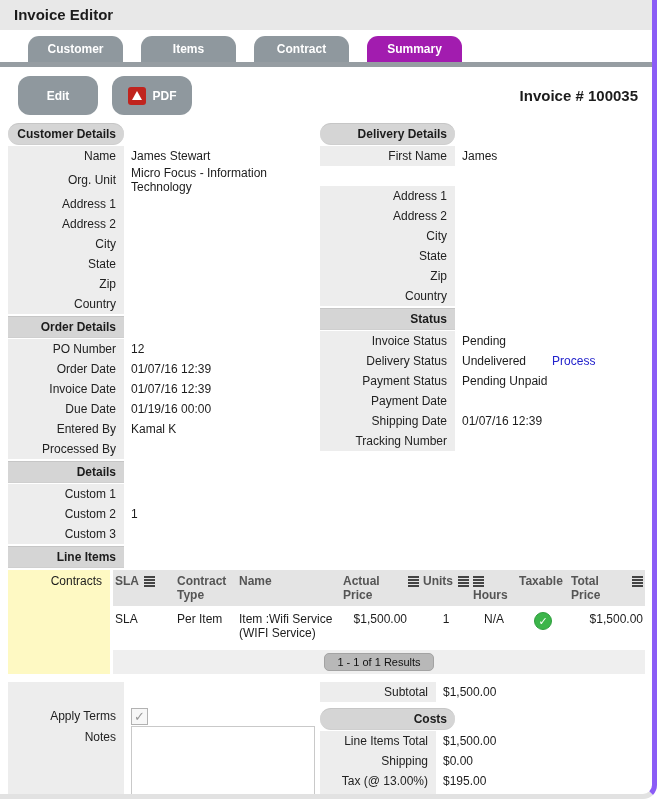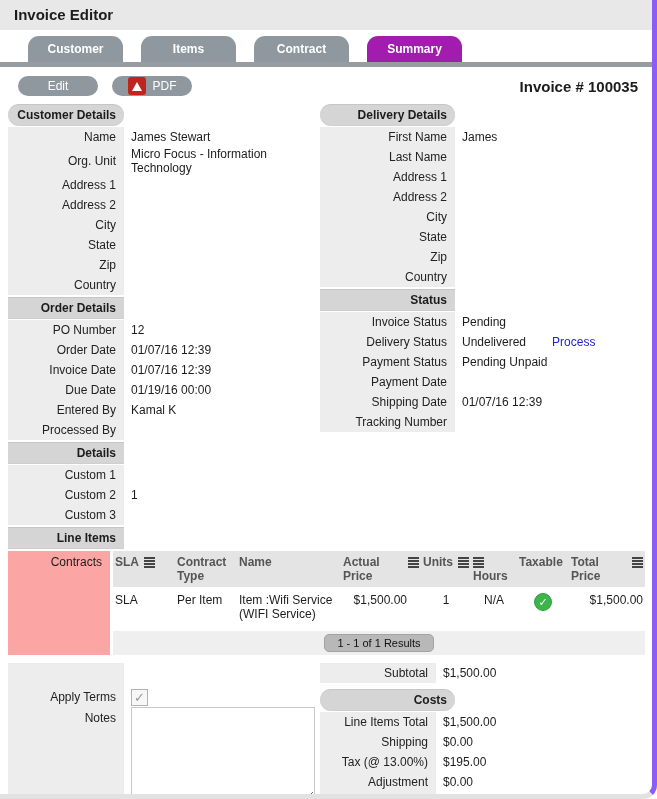--- a/index.html
+++ b/index.html
@@ -9,22 +9,22 @@
   
   .titlebar{height:30px;line-height:30px;background:#e8e8e8;font-size:15px;font-weight:bold;padding-left:14px;}
   
   .tabs{display:flex;gap:18px;padding:6px 0 0 28px;background:#fff;}
   .tab{width:95px;height:26px;line-height:26px;text-align:center;color:#fff;font-weight:bold;
        background:#8f989e;border-radius:11px 11px 0 0;cursor:pointer;}
   .tab.active{background:#a21caf;}
   .tabline{height:5px;background:#969da2;}
   
   .toolbar{display:flex;align-items:center;padding:9px 14px 8px 18px;}
-  .pill{border:none;min-width:80px;height:20px;border-radius:12px;background:#8f989e;color:#fff;
-        font-weight:normal;font-size:12px;font-family:inherit;cursor:pointer;display:flex;align-items:center;justify-content:center;gap:7px;padding:4px 14px;}
+  .pill{border:none;min-width:80px;height:39px;border-radius:12px;background:#8f989e;color:#fff;
+        font-weight:bold;font-size:12px;font-family:inherit;cursor:pointer;display:flex;align-items:center;justify-content:center;gap:7px;padding:4px 14px;}
   .pill + .pill{margin-left:14px;}
   .pdficon{width:18px;height:18px;background:#c0241e;border-radius:3px;display:flex;align-items:center;justify-content:center;}
   .pdficon .tri{width:0;height:0;border-left:5px solid transparent;border-right:5px solid transparent;border-bottom:9px solid #fff;}
   .invnum{margin-left:auto;font-weight:bold;font-size:15px;}
   
   .content{padding:0 0 0 8px;}
   .topcols{display:flex;gap:8px;align-items:flex-start;}
   .colL{width:304px;}
   .colR{width:330px;}
   .sect{box-sizing:border-box;background:#d5d5d5;border-top:1px solid #c6c6c6;border-bottom:1px solid #cfcfcf;
@@ -34,21 +34,21 @@
   .colR .sect, .wR{width:135px;}
   .frow{display:flex;min-height:20px;}
   .frow .lbl{flex:0 0 116px;box-sizing:border-box;background:#ededed;display:flex;align-items:center;
              justify-content:flex-end;padding:1px 8px 1px 2px;color:#222;}
   .colR .frow .lbl, .lblR{flex:0 0 135px;}
   .frow .val{flex:1;display:flex;align-items:center;padding-left:7px;gap:26px;}
   a.link{color:#2222cc;text-decoration:none;cursor:pointer;}
   
   .lirow{display:flex;margin-top:2px;}
   .lileft{width:116px;display:flex;flex-direction:column;}
-  .lileft .fill{flex:1;background:#fca5a5;text-align:right;padding:4px 8px 0 2px;box-sizing:border-box;}
+  .lileft .fill{flex:1;background:#fef9c3;text-align:right;padding:4px 8px 0 2px;box-sizing:border-box;}
   .liright{flex:1;padding-left:3px;padding-right:7px;border-radius:13px;}
   table.items{width:100%;border-collapse:collapse;table-layout:fixed;}
   table.items th{background:#e4e4e4;color:#555;font-weight:bold;text-align:left;vertical-align:top;
                  padding:4px 2px;font-size:12px;}
   table.items td{padding:6px 2px 8px 2px;vertical-align:top;}
   .hcell{display:flex;align-items:flex-start;gap:5px;}
   .hcell.col{flex-direction:column;gap:1px;text-align:right;}
   .sorticon{display:inline-block;width:11px;height:11px;margin-top:2px;flex:0 0 11px;
             background:repeating-linear-gradient(to bottom,#444 0 2px,transparent 2px 3px);cursor:pointer;}
   .tdr{text-align:right;}
@@ -175,21 +175,20 @@
           </div>
       </div>
 
       <div class="colR">
         <div class="sect">Delivery Details</div>
         <div class="frow">
             <div class="lbl">First Name</div>
             <div class="val">James</div>
           </div>
         <div class="frow">
-            <div class="lbl">Last Name</div>
           </div>
         <div class="frow">
             <div class="lbl">Address 1</div>
             <div class="val"></div>
           </div>
         <div class="frow">
             <div class="lbl">Address 2</div>
             <div class="val"></div>
           </div>
         <div class="frow">

